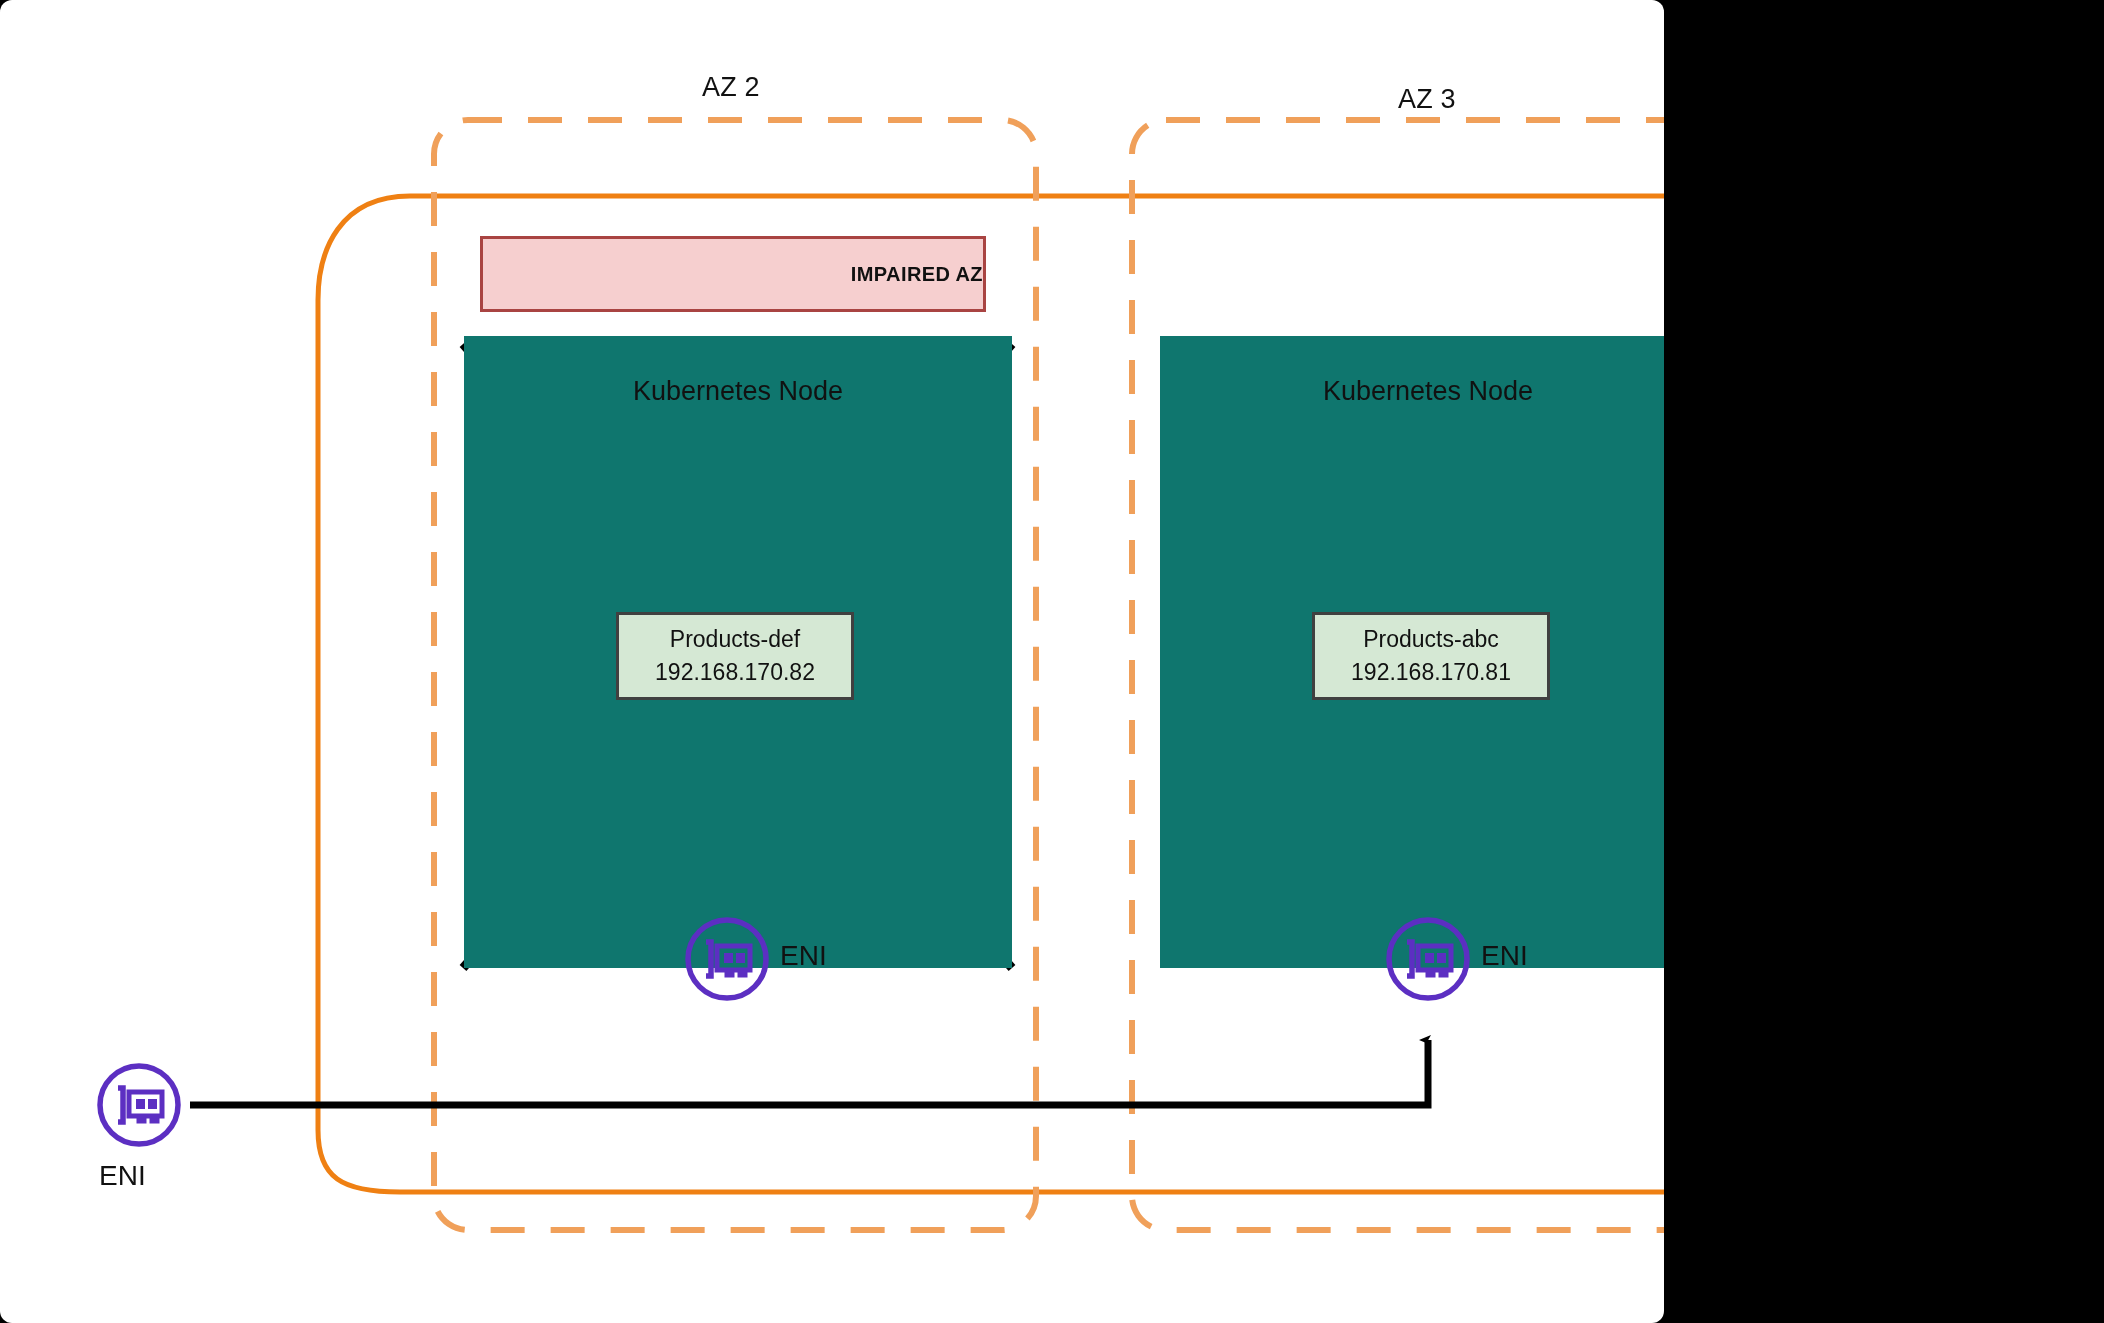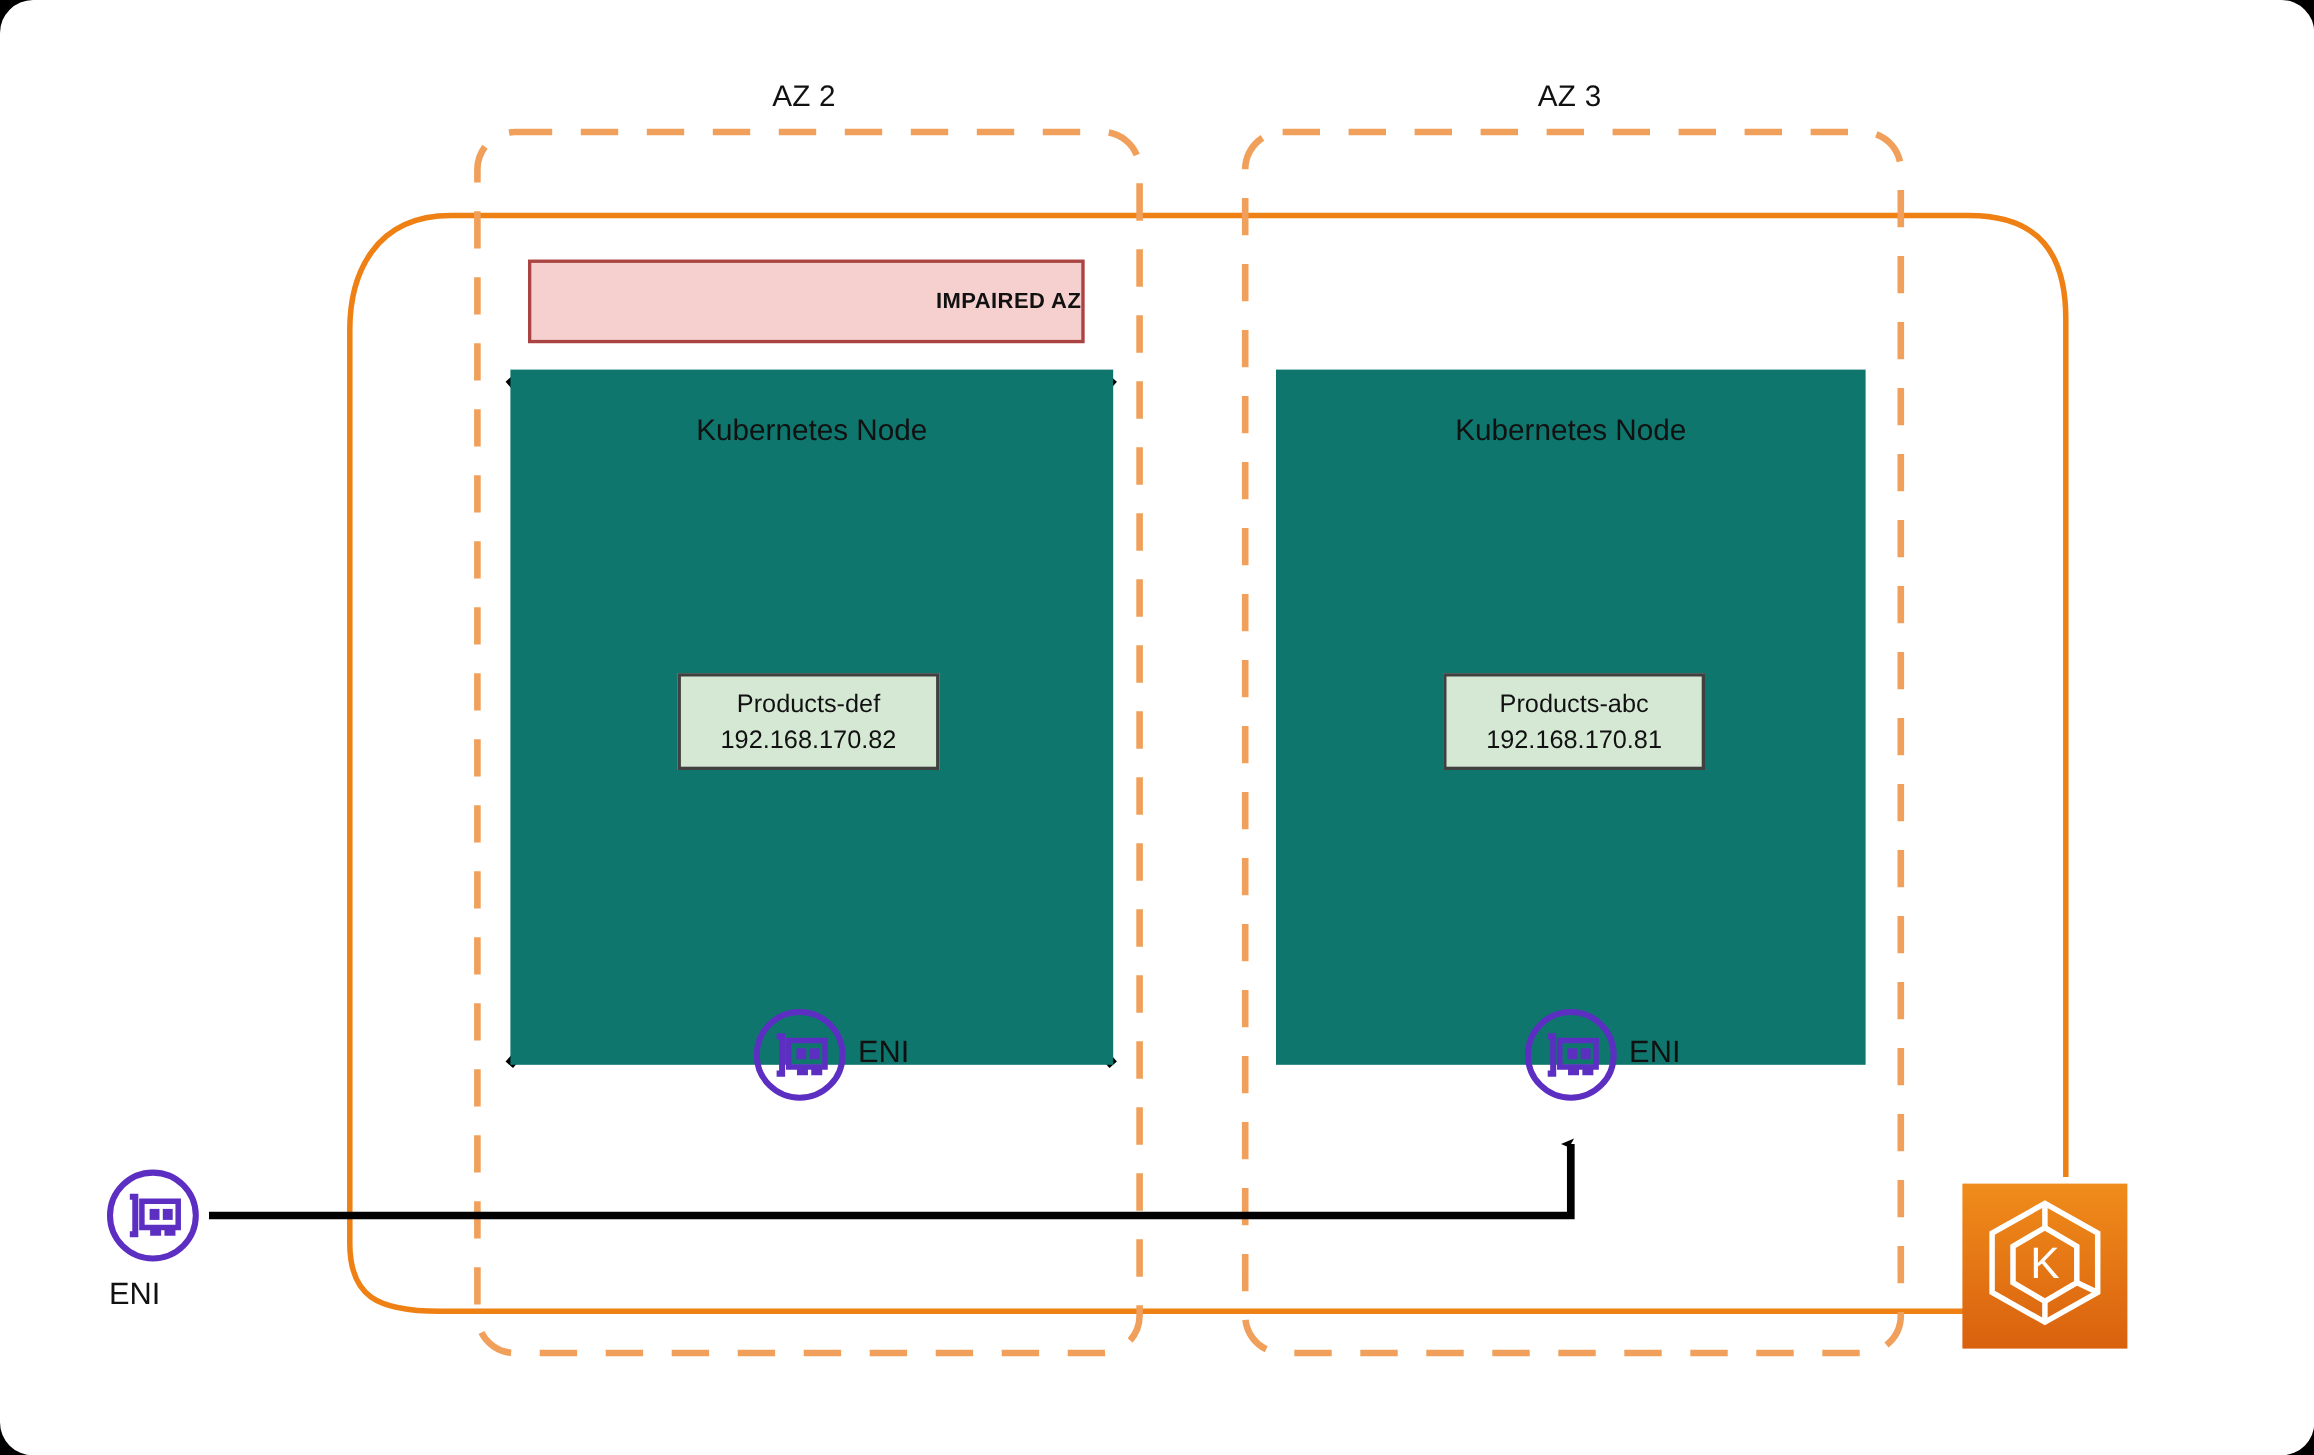--- a/index.html
+++ b/index.html
@@ -14,24 +14,24 @@
     overflow: hidden;
   }
   #canvas {
     position: relative;
     width: 2104px;
     height: 1323px;
   }
   .page-surface {
     position: absolute;
     left: 0; top: 0;
-    width: 2104px;
+    width: 1664px;
     height: 1323px;
     background: #ffffff;
-    border-radius: 30px;
+    border-radius: 12px;
     overflow: hidden;
   }
   svg.layer {
     position: absolute;
     left: 0; top: 0;
     width: 2104px;
     height: 1323px;
     pointer-events: none;
   }
   .abs { position: absolute; }
@@ -132,21 +132,21 @@
 
       <rect x="1132" y="120" width="596" height="1110" rx="34" ry="34" fill="none" stroke="#f0a05a" stroke-width="6" stroke-dasharray="34 26"></rect>
 
       <line x1="463" y1="344" x2="1012" y2="968" stroke="#000000" stroke-width="9"></line>
       <line x1="1012" y1="344" x2="463" y2="968" stroke="#000000" stroke-width="9"></line>
 
       <path d="M 190 1105 L 1428 1105 L 1428 1040" fill="none" stroke="#000000" stroke-width="7" marker-end="url(#arrowUp)"></path>
     </svg>
 
     <div class="abs az-label" style="left:702px; top:72px;">AZ 2</div>
-    <div class="abs az-label" style="left:1398px; top:72px;">AZ 3</div>
+    <div class="abs az-label" style="left:1398px; top:84px;">AZ 3</div>
 
     <div class="abs impaired-banner" style="left:480px; top:236px; width:500px; height:70px;">
       <span>IMPAIRED AZ</span>
     </div>
 
     <div class="abs node-box" style="left:464px; top:336px; width:548px; height:632px;">
       <div class="node-title">Kubernetes Node</div>
     </div>
 
     <div class="abs pod-box" style="left:616px; top:612px; width:232px; height:82px;">

